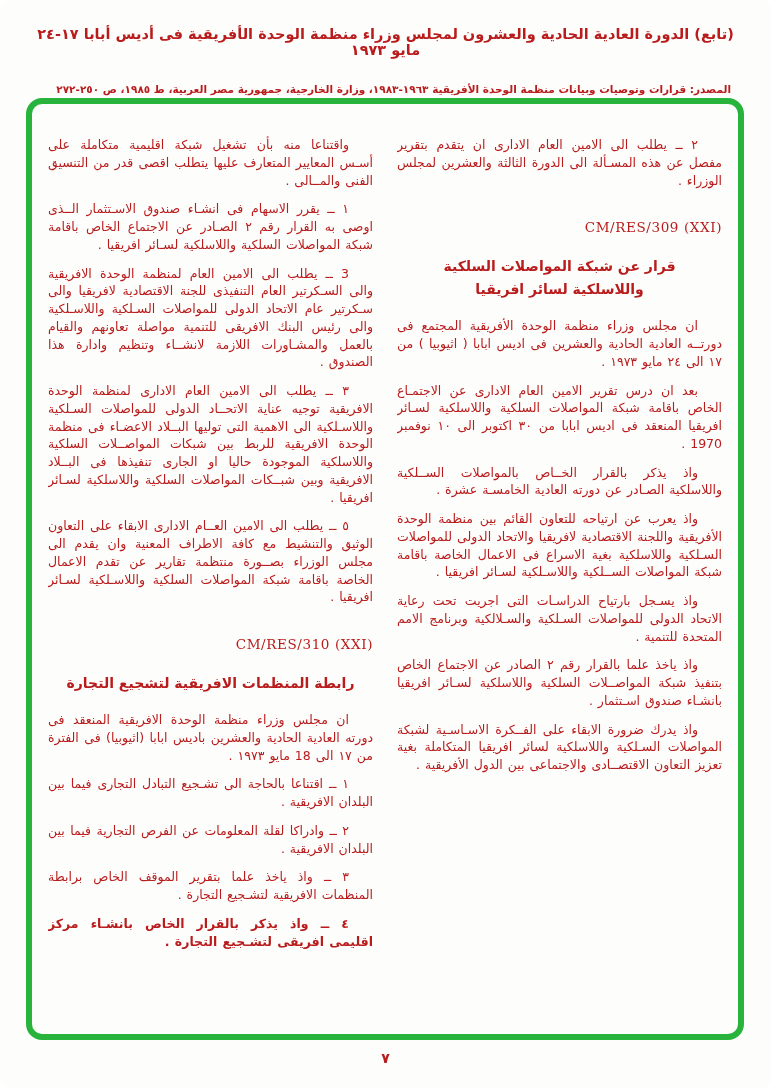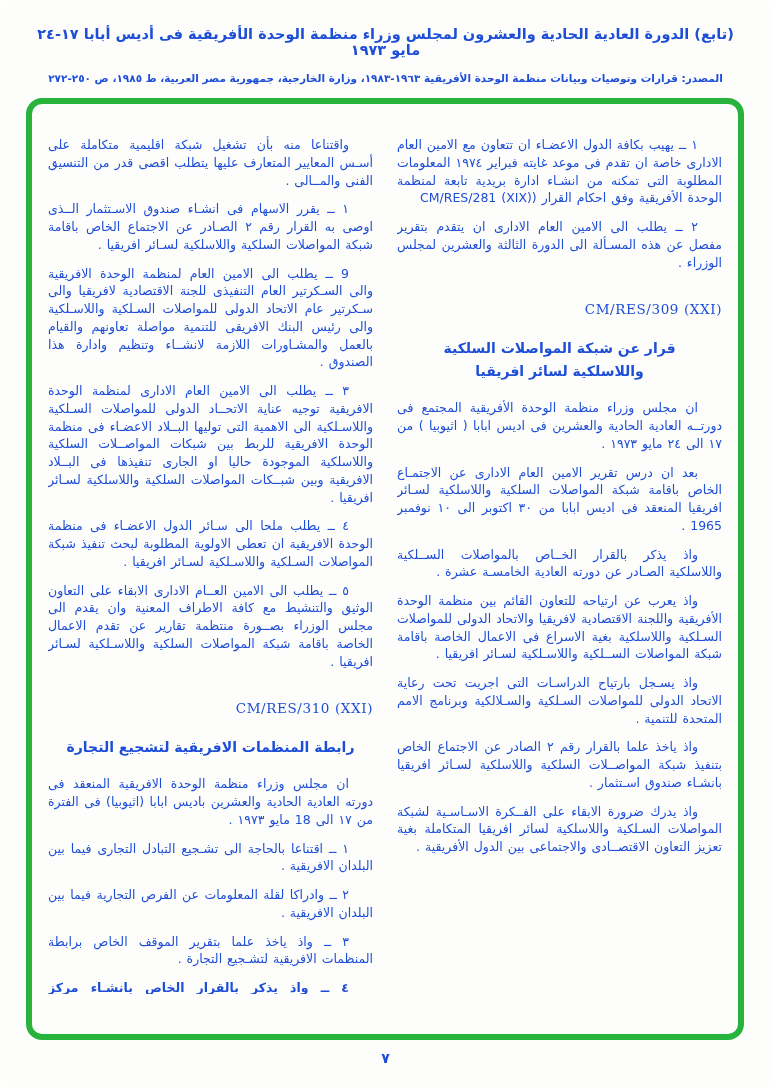--- a/index.html
+++ b/index.html
@@ -5,45 +5,46 @@
   html, body {
     margin: 0;
     padding: 0;
     background: #ffffff;
   }
   .page {
     position: relative;
     width: 771px;
     height: 1088px;
     background: #fdfdfb;
-    color: #1d4ed8;
+    color: #b91c1c;
     font-family: "DejaVu Sans", sans-serif;
     overflow: hidden;
     border-radius: 9px;
   }
   
   .header {
     position: absolute;
     top: 26px;
     left: 0;
     width: 100%;
     text-align: center;
     direction: rtl;
   }
   .header-line1 {
     font-size: 14.5px;
     font-weight: bold;
     letter-spacing: 0.2px;
     padding: 0 30px;
   }
   .header-line2 {
-    margin-top: 14px;
+    margin-top: 25px;
     font-size: 10.5px;
     font-weight: bold;
     padding: 0 40px;
+    text-align: right;
   }
   
   .frame {
     position: absolute;
     left: 26px;
     top: 98px;
     width: 706px;
     height: 930px;
     border: 6px solid #28b43c;
     border-radius: 16px;
@@ -113,39 +114,37 @@
 <div class="page">
 
   <div class="header">
     <div class="header-line1">(تابع) الدورة العادية الحادية والعشرون لمجلس وزراء منظمة الوحدة الأفريقية فى أديس أبابا ١٧-٢٤ مايو ١٩٧٣</div>
     <div class="header-line2">المصدر: قرارات وتوصيات وبيانات منظمة الوحدة الأفريقية ١٩٦٣-١٩٨٣، وزارة الخارجية، جمهورية مصر العربية، ط ١٩٨٥، ص ٢٥٠-٢٧٢</div>
   </div>
 
   <div class="frame" style="border-color: rgb(40, 180, 60);">
     <div class="columns">
       <div class="column" id="col-right">
-          <div class="para">١ ــ يهيب بكافة الدول الاعضـاء ان تتعاون مع الامين العام الادارى خاصة ان تقدم فى موعد غايته فبراير ١٩٧٤ المعلومات المطلوبة التى تمكنه من انشـاء ادارة بريدية تابعة لمنظمة الوحدة الأفريقية وفق احكام القرار (CM/RES/281 (XIX)</div>
           <div class="para">٢ ــ يطلب الى الامين العام الادارى ان يتقدم بتقرير مفصل عن هذه المسـألة الى الدورة الثالثة والعشرين لمجلس الوزراء .</div>
           <div class="ref">CM/RES/309 (XXI)</div>
           <div class="title">قرار عن شبكة المواصلات السلكية
 واللاسلكية لسائر افريقيا</div>
           <div class="para">ان مجلس وزراء منظمة الوحدة الأفريقية المجتمع فى دورتــه العادية الحادية والعشرين فى اديس ابابا ( اثيوبيا ) من ١٧ الى ٢٤ مايو ١٩٧٣ .</div>
-          <div class="para">بعد ان درس تقرير الامين العام الادارى عن الاجتمـاع الخاص باقامة شبكة المواصلات السلكية واللاسلكية لسـائر افريقيا المنعقد فى اديس ابابا من ٣٠ اكتوبر الى ١٠ نوفمبر 1965 .</div>
+          <div class="para">بعد ان درس تقرير الامين العام الادارى عن الاجتمـاع الخاص باقامة شبكة المواصلات السلكية واللاسلكية لسـائر افريقيا المنعقد فى اديس ابابا من ٣٠ اكتوبر الى ١٠ نوفمبر 1970 .</div>
           <div class="para">واذ يذكر بالقرار الخــاص بالمواصلات الســلكية واللاسلكية الصـادر عن دورته العادية الخامسـة عشرة .</div>
           <div class="para">واذ يعرب عن ارتياحه للتعاون القائم بين منظمة الوحدة الأفريقية واللجنة الاقتصادية لافريقيا والاتحاد الدولى للمواصلات السـلكية واللاسلكية بغية الاسراع فى الاعمال الخاصة باقامة شبكة المواصلات الســلكية واللاسـلكية لسـائر افريقيا .</div>
           <div class="para">واذ يسـجل بارتياح الدراسـات التى اجريت تحت رعاية الاتحاد الدولى للمواصلات السـلكية والسـلالكية وبرنامج الامم المتحدة للتنمية .</div>
           <div class="para">واذ ياخذ علما بالقرار رقم ٢ الصادر عن الاجتماع الخاص بتنفيذ شبكة المواصــلات السلكية واللاسلكية لسـائر افريقيا بانشـاء صندوق اسـتثمار .</div>
           <div class="para">واذ يدرك ضرورة الابقاء على الفــكرة الاسـاسـية لشبكة المواصلات السـلكية واللاسلكية لسائر افريقيا المتكاملة بغية تعزيز التعاون الاقتصــادى والاجتماعى بين الدول الأفريقية .</div>
         </div>
       <div class="column" id="col-left">
           <div class="para">واقتناعا منه بأن تشغيل شبكة اقليمية متكاملة على أسـس المعايير المتعارف عليها يتطلب اقصى قدر من التنسيق الفنى والمــالى .</div>
           <div class="para">١ ــ يقرر الاسهام فى انشـاء صندوق الاسـتثمار الــذى اوصى به القرار رقم ٢ الصـادر عن الاجتماع الخاص باقامة شبكة المواصلات السلكية واللاسلكية لسـائر افريقيا .</div>
-          <div class="para">9 ــ يطلب الى الامين العام لمنظمة الوحدة الافريقية والى السـكرتير العام التنفيذى للجنة الاقتصادية لافريقيا والى سـكرتير عام الاتحاد الدولى للمواصلات السـلكية واللاسـلكية والى رئيس البنك الافريقى للتنمية مواصلة تعاونهم والقيام بالعمل والمشـاورات اللازمة لانشــاء وتنظيم وادارة هذا الصندوق .</div>
+          <div class="para">3 ــ يطلب الى الامين العام لمنظمة الوحدة الافريقية والى السـكرتير العام التنفيذى للجنة الاقتصادية لافريقيا والى سـكرتير عام الاتحاد الدولى للمواصلات السـلكية واللاسـلكية والى رئيس البنك الافريقى للتنمية مواصلة تعاونهم والقيام بالعمل والمشـاورات اللازمة لانشــاء وتنظيم وادارة هذا الصندوق .</div>
           <div class="para">٣ ــ يطلب الى الامين العام الادارى لمنظمة الوحدة الافريقية توجيه عناية الاتحــاد الدولى للمواصلات السـلكية واللاسـلكية الى الاهمية التى توليها البــلاد الاعضـاء فى منظمة الوحدة الافريقية للربط بين شبكات المواصــلات السلكية واللاسلكية الموجودة حاليا او الجارى تنفيذها فى البــلاد الافريقية وبين شبــكات المواصلات السلكية واللاسلكية لسـائر افريقيا .</div>
-          <div class="para">٤ ــ يطلب ملحا الى سـائر الدول الاعضـاء فى منظمة الوحدة الافريقية ان تعطى الاولوية المطلوبة لبحث تنفيذ شبكة المواصلات السـلكية واللاسـلكية لسـائر افريقيا .</div>
           <div class="para">٥ ــ يطلب الى الامين العــام الادارى الابقاء على التعاون الوثيق والتنشيط مع كافة الاطراف المعنية وان يقدم الى مجلس الوزراء بصــورة منتظمة تقارير عن تقدم الاعمال الخاصة باقامة شبكة المواصلات السلكية واللاسـلكية لسـائر افريقيا .</div>
           <div class="ref">CM/RES/310 (XXI)</div>
           <div class="title">رابطة المنظمات الافريقية لتشجيع التجارة</div>
           <div class="para">ان مجلس وزراء منظمة الوحدة الافريقية المنعقد فى دورته العادية الحادية والعشرين باديس ابابا (اثيوبيا) فى الفترة من ١٧ الى 18 مايو ١٩٧٣ .</div>
           <div class="para">١ ــ اقتناعا بالحاجة الى تشـجيع التبادل التجارى فيما بين البلدان الافريقية .</div>
           <div class="para">٢ ــ وادراكا لقلة المعلومات عن الفرص التجارية فيما بين البلدان الافريقية .</div>
           <div class="para">٣ ــ واذ ياخذ علما بتقرير الموقف الخاص برابطة المنظمات الافريقية لتشـجيع التجارة .</div>
           <div class="para bold">٤ ــ واذ يذكر بالقرار الخاص بانشـاء مركز اقليمى افريقى لتشـجيع التجارة .</div>
         </div>
     </div>

